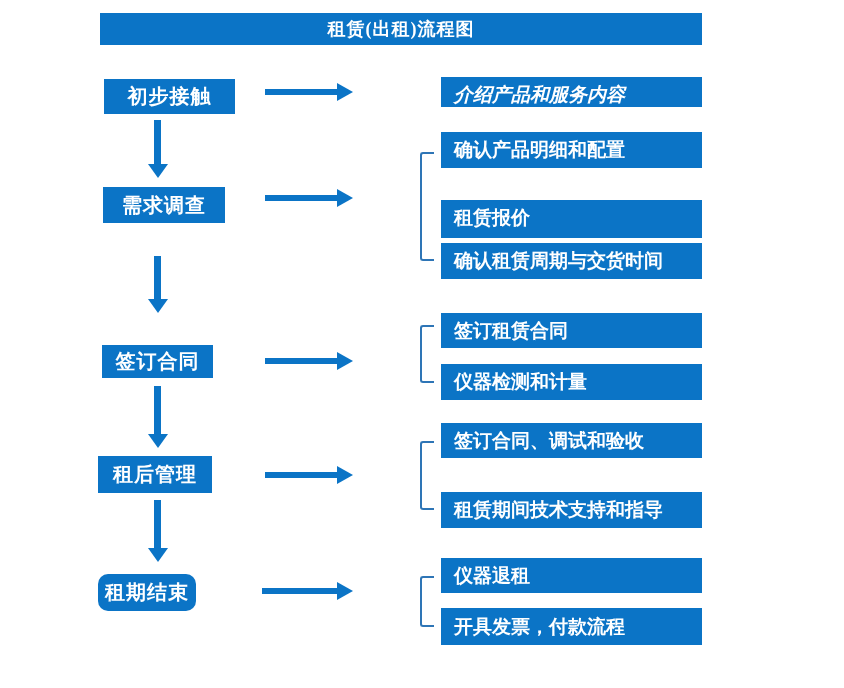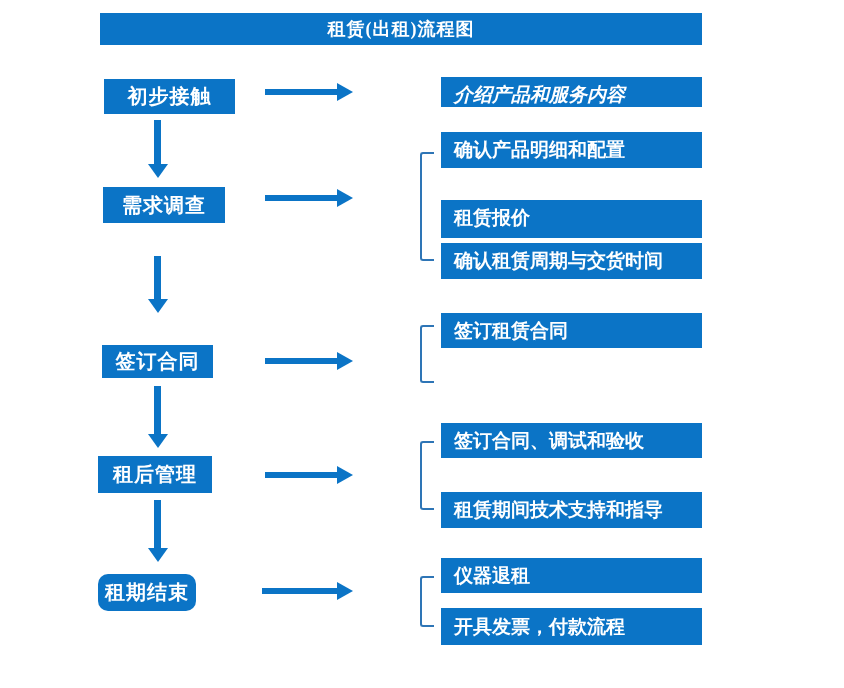--- a/index.html
+++ b/index.html
@@ -127,18 +127,19 @@
   <div class="bracket" style="top:152px;height:109px;"></div>
   <div class="bracket" style="top:325px;height:58px;"></div>
   <div class="bracket" style="top:441px;height:69px;"></div>
   <div class="bracket" style="top:576px;height:51px;"></div>
 
   <div class="box detail" style="left:441px;top:77px;height:30px;line-height:36px;font-style:italic;">介绍产品和服务内容</div>
   <div class="box detail" style="left:441px;top:132px;height:36px;line-height:36px;">确认产品明细和配置</div>
   <div class="box detail" style="left:441px;top:200px;height:38px;line-height:36px;">租赁报价</div>
   <div class="box detail" style="left:441px;top:243px;height:36px;line-height:36px;">确认租赁周期与交货时间</div>
   <div class="box detail" style="left:441px;top:313px;height:35px;line-height:35px;">签订租赁合同</div>
+  <div class="box detail" style="left:441px;top:364px;height:36px;line-height:36px;">仪器检测和计量</div>
   <div class="box detail" style="left:441px;top:423px;height:35px;line-height:35px;">签订合同、调试和验收</div>
   <div class="box detail" style="left:441px;top:492px;height:36px;line-height:36px;">租赁期间技术支持和指导</div>
   <div class="box detail" style="left:441px;top:558px;height:35px;line-height:35px;">仪器退租</div>
   <div class="box detail" style="left:441px;top:608px;height:37px;line-height:37px;">开具发票，付款流程</div>
 
 </div>
 
 </body></html>

